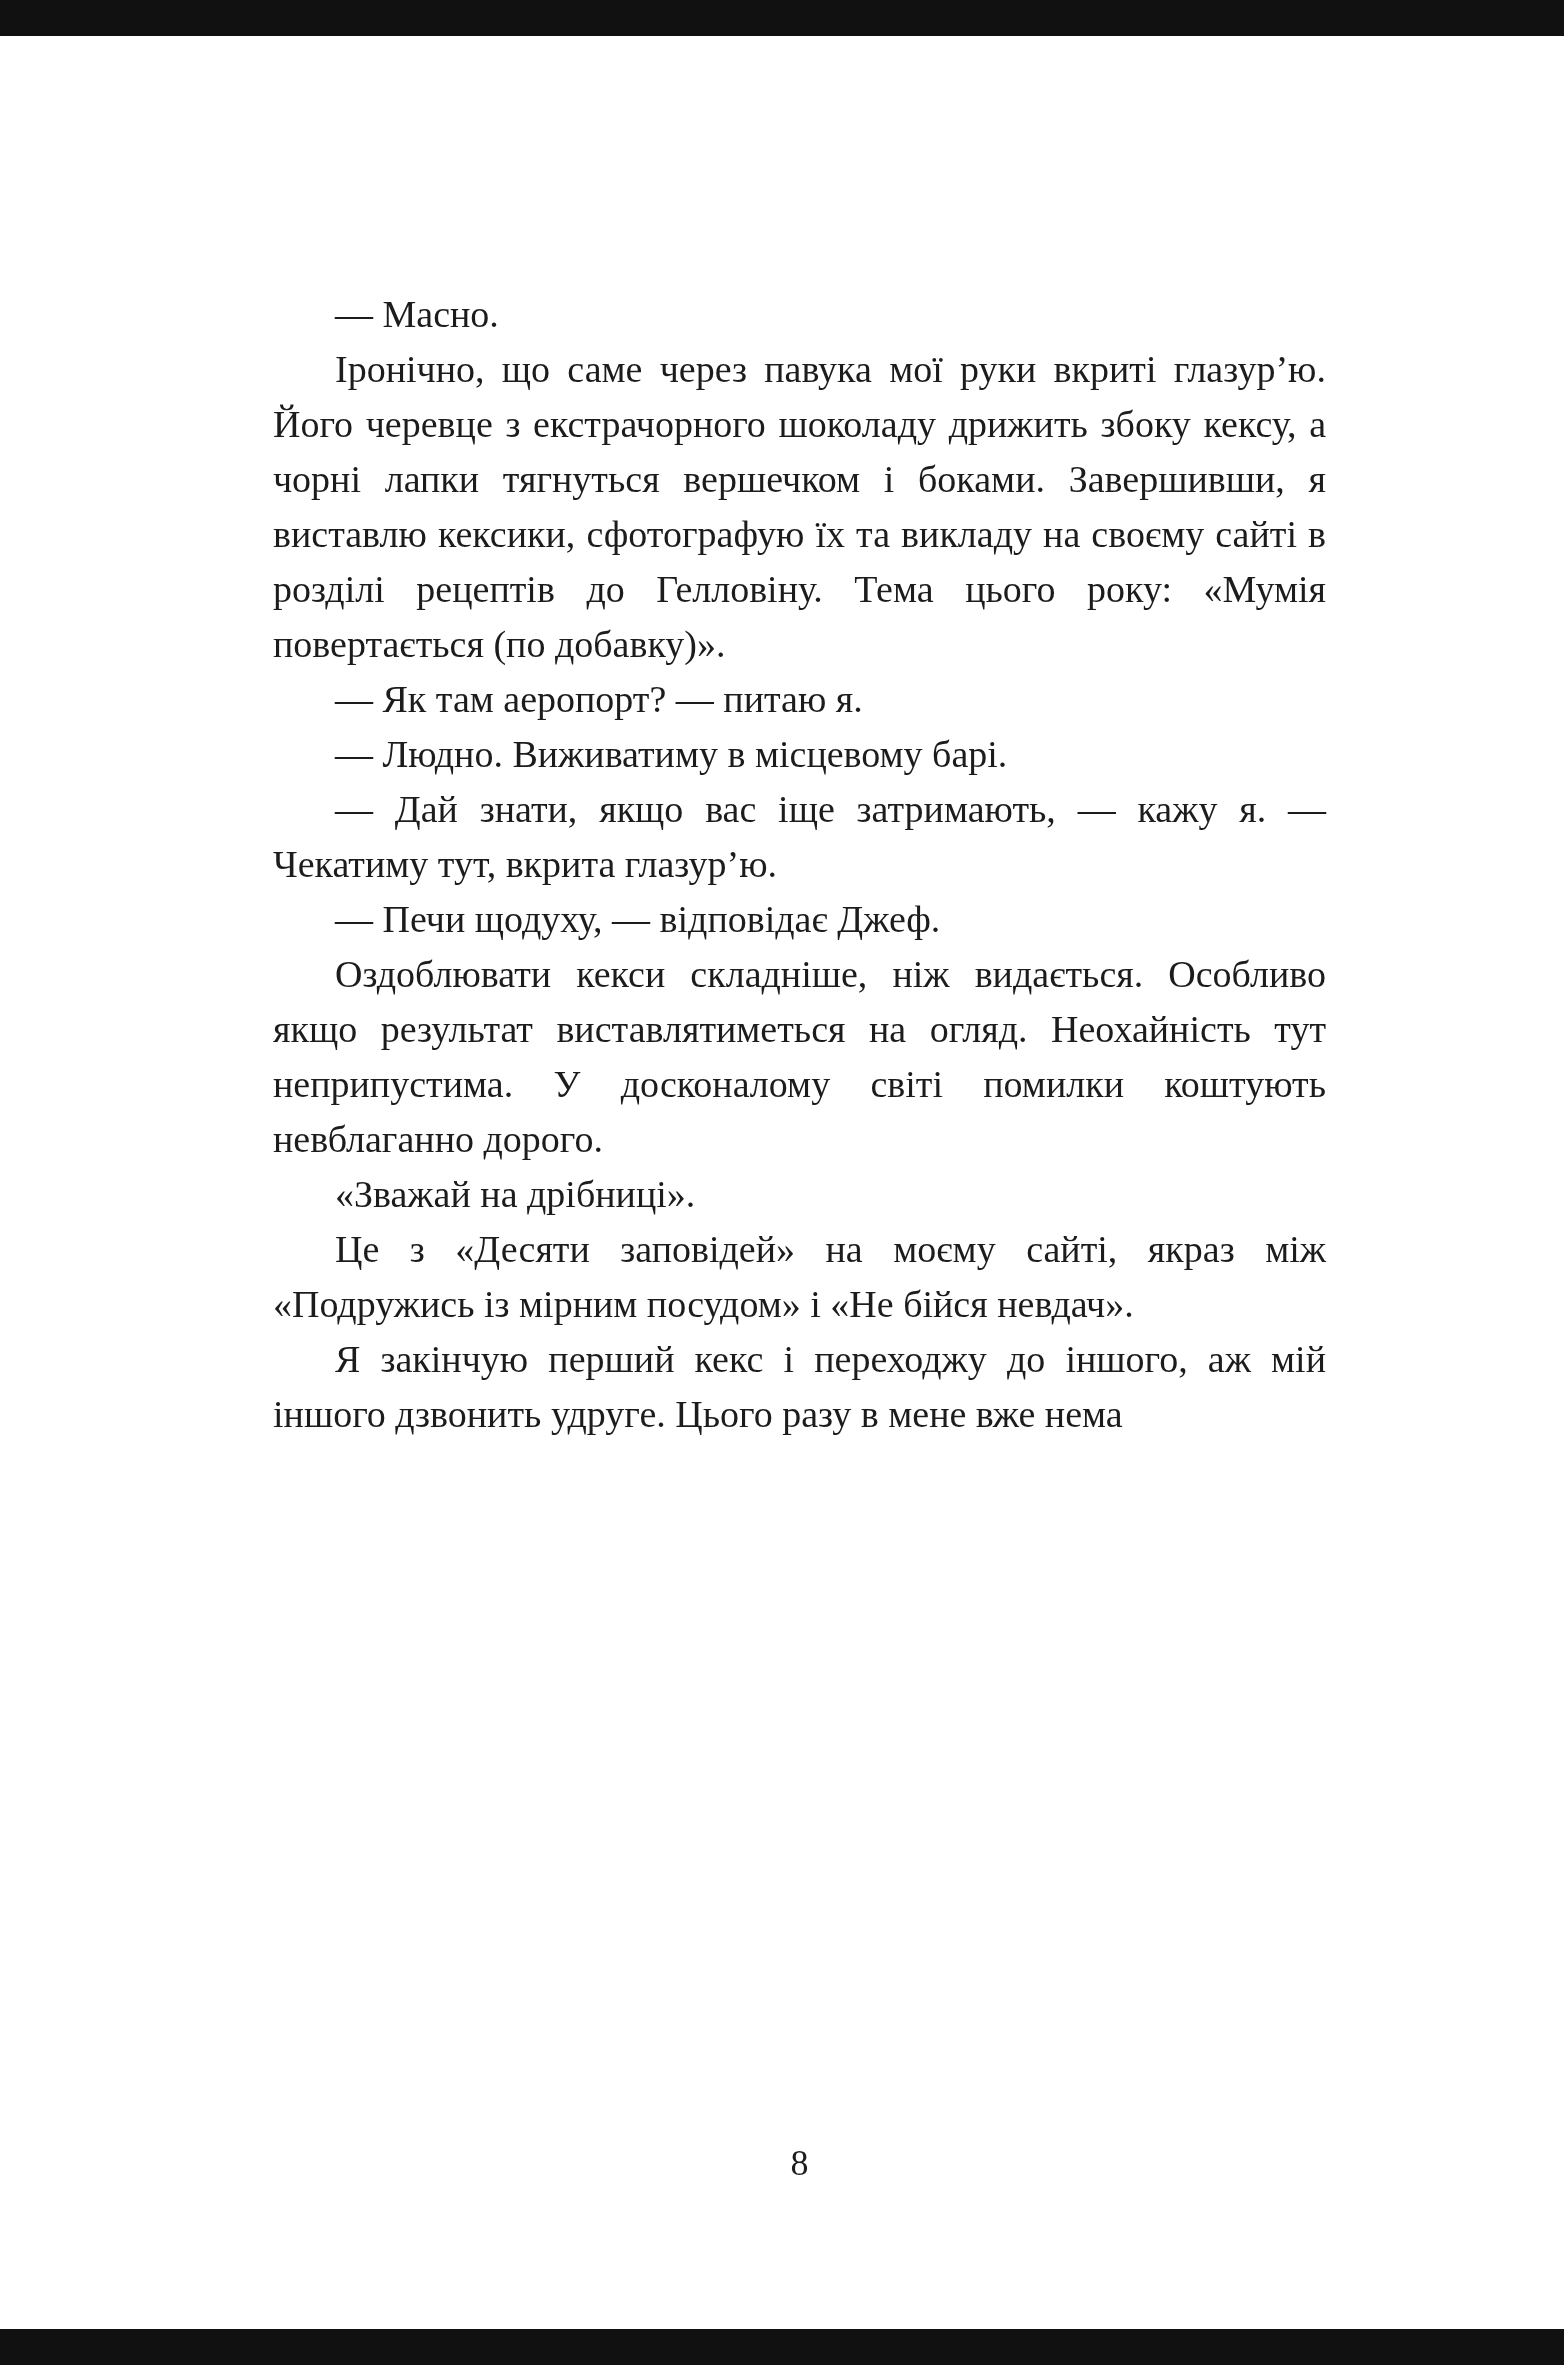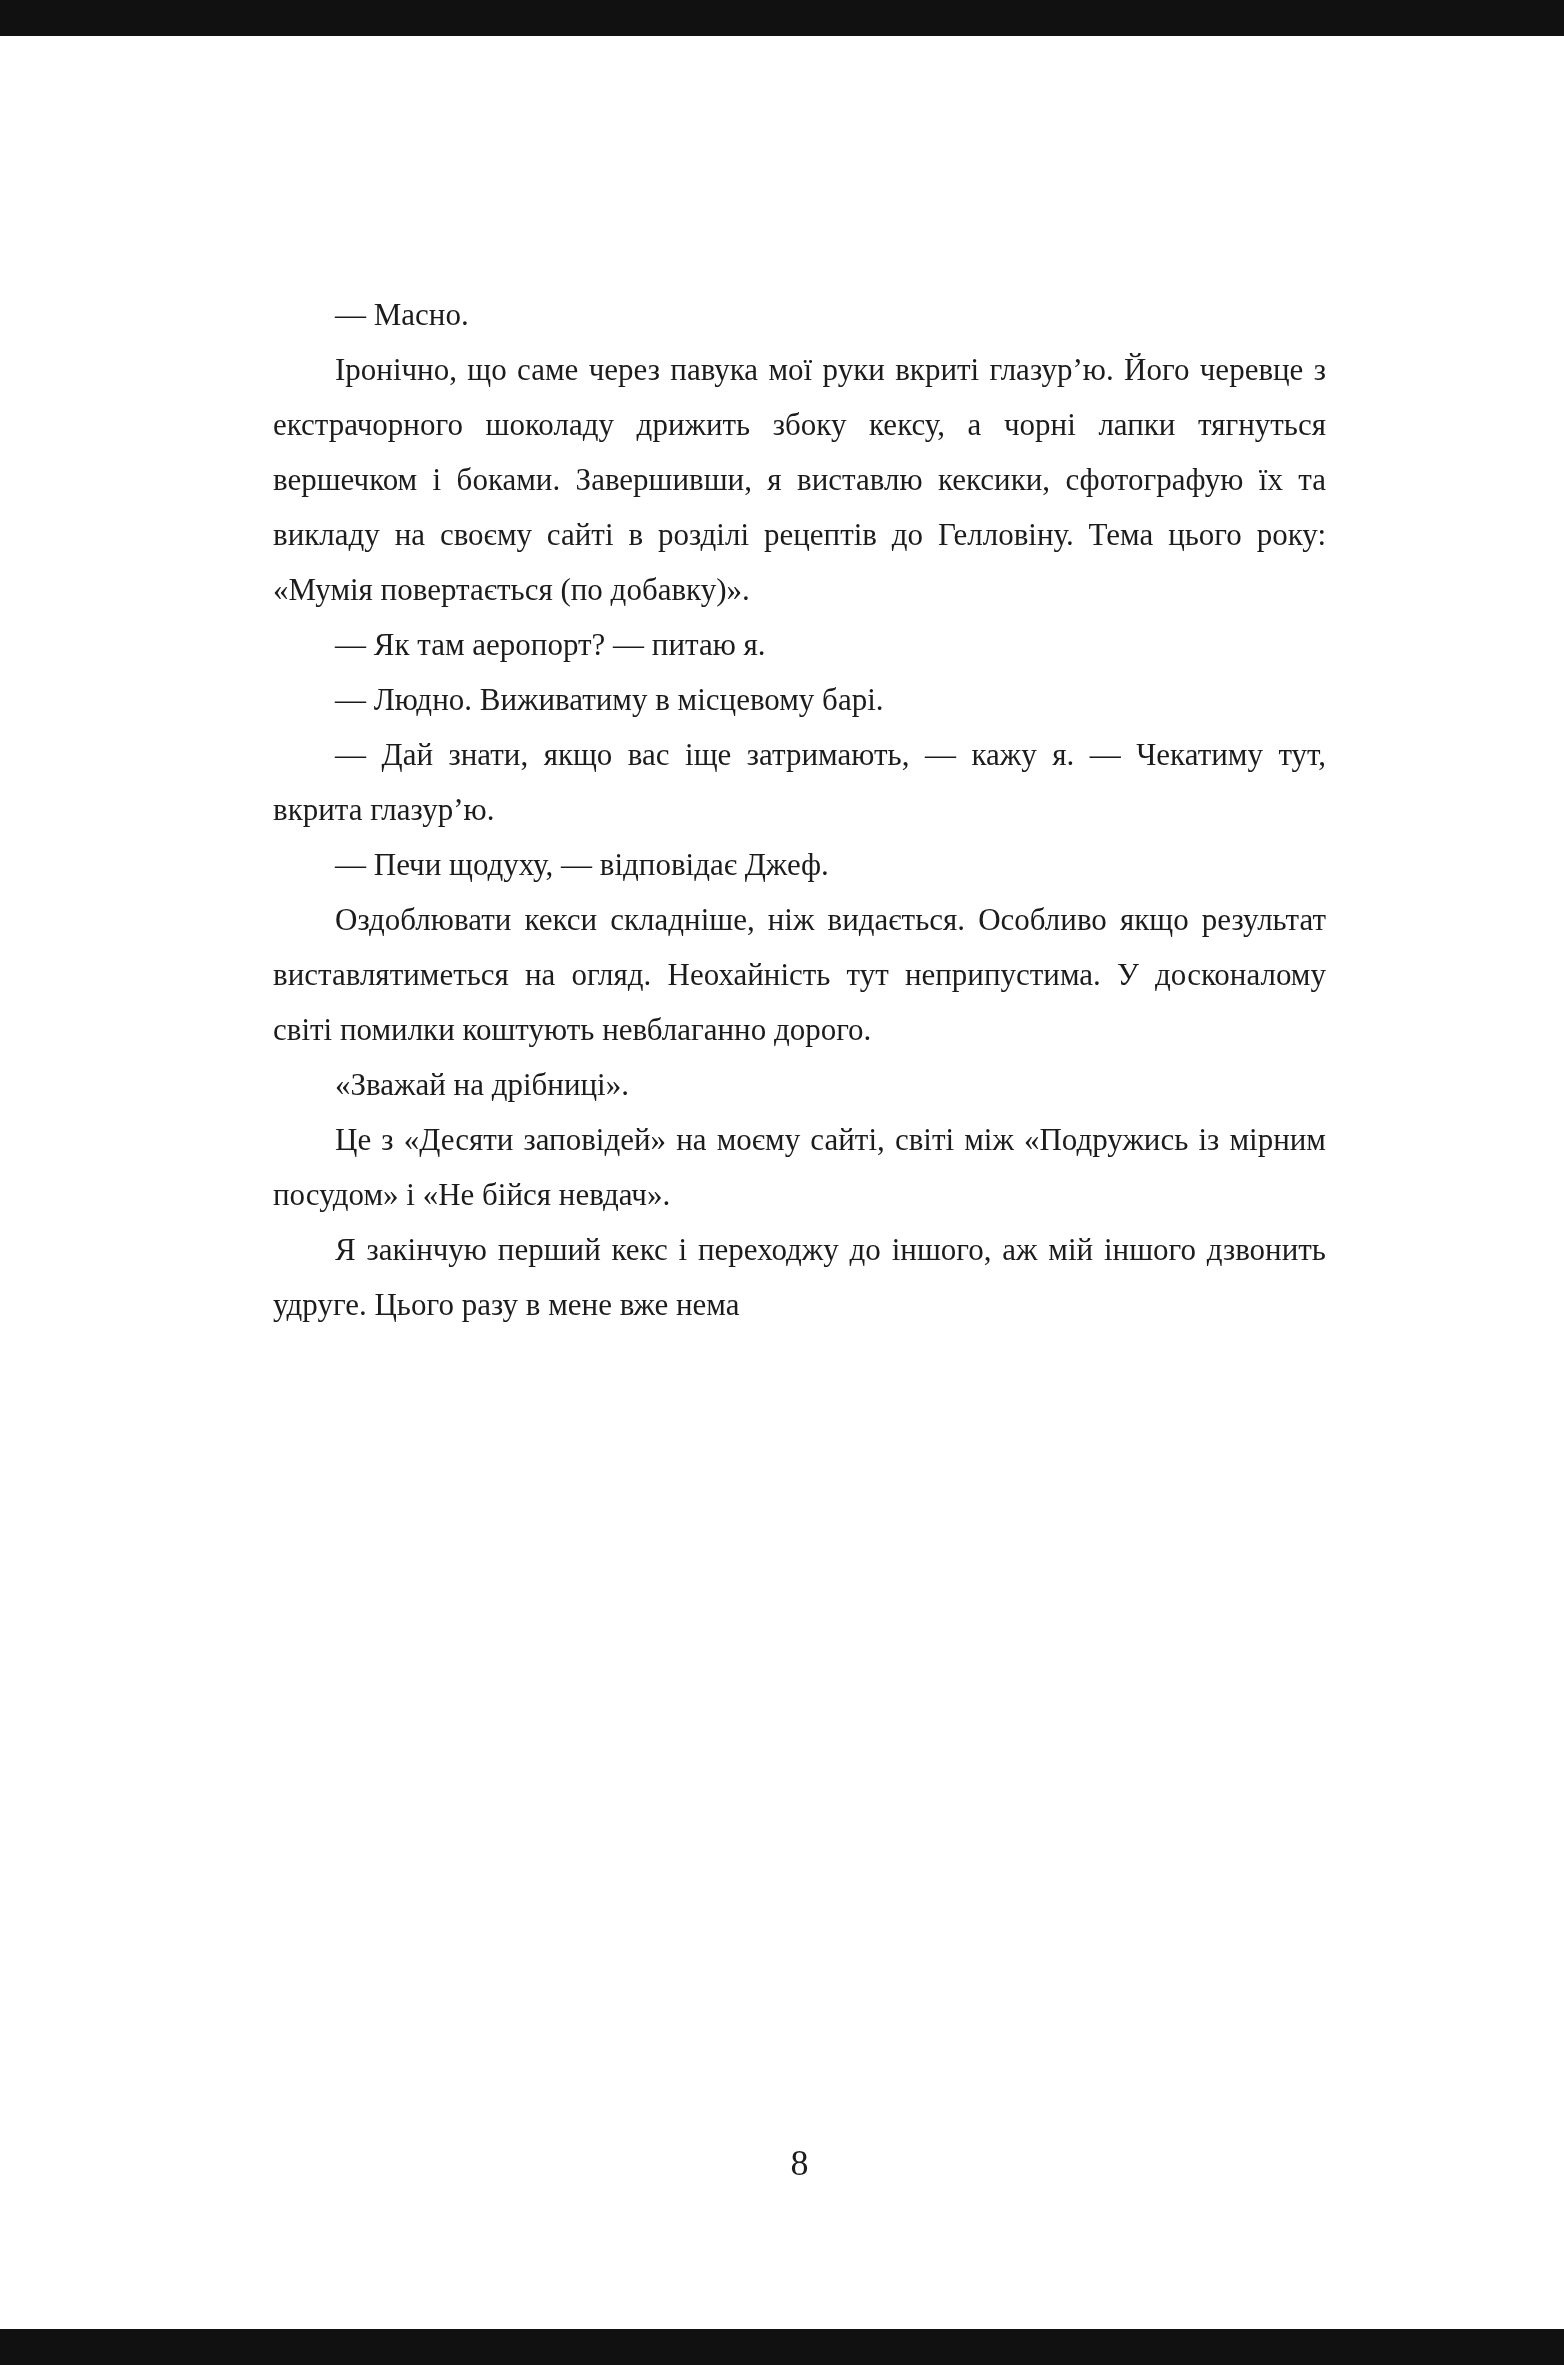--- a/index.html
+++ b/index.html
@@ -37,21 +37,21 @@
       bottom: 37px;
       left: 0; right: 0;
       background: var(--bg);
     }
     .text-block {
       position: absolute;
       left: 273px;
       top: 251px;
       width: 1053px;
       color: var(--text);
-      font-size: 31px;
+      font-size: 38px;
       line-height: 55px;
       text-align: justify;
       hyphens: auto;
       -webkit-hyphens: auto;
     }
     .para {
       margin: 0;
       text-indent: 62px;
     }
     .page-number {
@@ -73,20 +73,20 @@
 <div class="book-page">
   <div class="text-block">
       <p class="para">— Масно.</p>
       <p class="para">Іронічно, що саме через павука мої руки вкриті глазур’ю. Його черевце з екстрачорного шоколаду дрижить збоку кексу, а чорні лапки тягнуться вершечком і боками. Завершивши, я виставлю кексики, сфотографую їх та викладу на своєму сайті в розділі рецептів до Гелловіну. Тема цього року: «Мумія повертається (по добавку)».</p>
       <p class="para">— Як там аеропорт? — питаю я.</p>
       <p class="para">— Людно. Виживатиму в місцевому барі.</p>
       <p class="para">— Дай знати, якщо вас іще затримають, — кажу я. — Чекатиму тут, вкрита глазур’ю.</p>
       <p class="para">— Печи щодуху, — відповідає Джеф.</p>
       <p class="para">Оздоблювати кекси складніше, ніж видається. Особливо якщо результат виставлятиметься на огляд. Неохайність тут неприпустима. У досконалому світі помилки коштують невблаганно дорого.</p>
       <p class="para">«Зважай на дрібниці».</p>
-      <p class="para">Це з «Десяти заповідей» на моєму сайті, світі між «Подружись із мірним посудом» і «Не бійся невдач».</p>
+      <p class="para">Це з «Десяти заповідей» на моєму сайті, якраз між «Подружись із мірним посудом» і «Не бійся невдач».</p>
       <p class="para">Я закінчую перший кекс і переходжу до іншого, аж мій іншого дзвонить удруге. Цього разу в мене вже нема</p>
     </div>
   <div class="page-number">8</div>
 </div>
 
 <div class="reader-bar-bottom"></div>
 
 
 </body></html>

